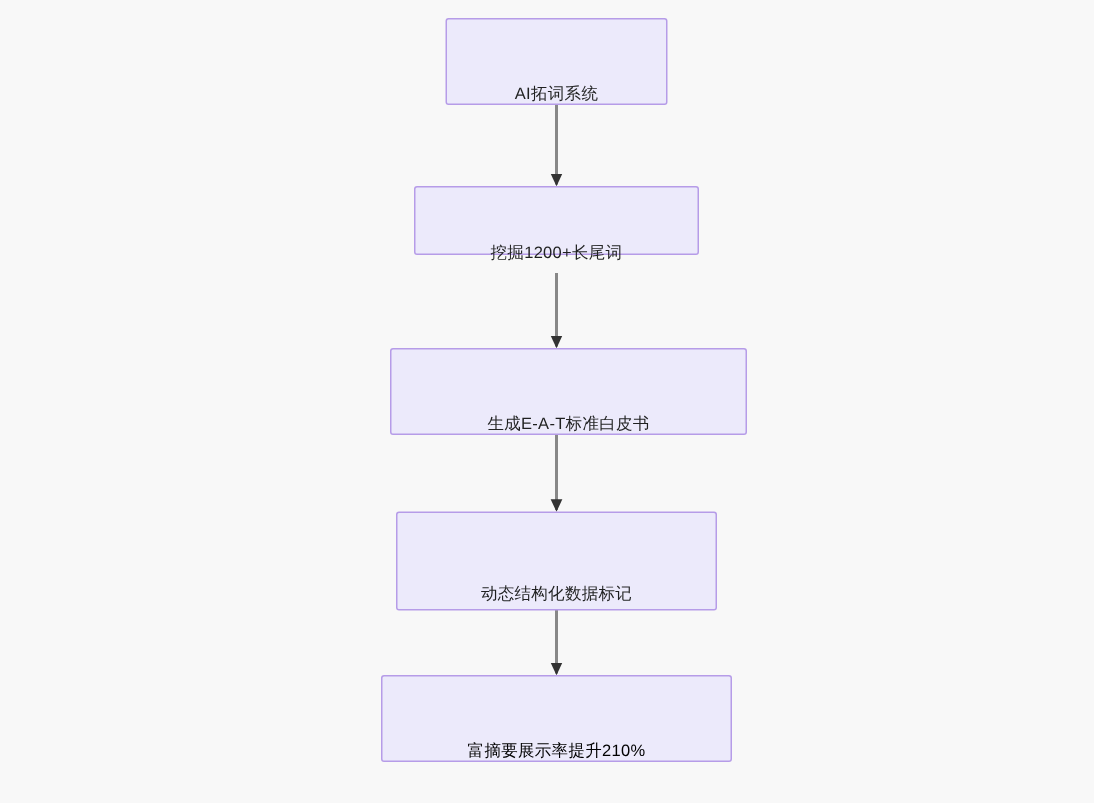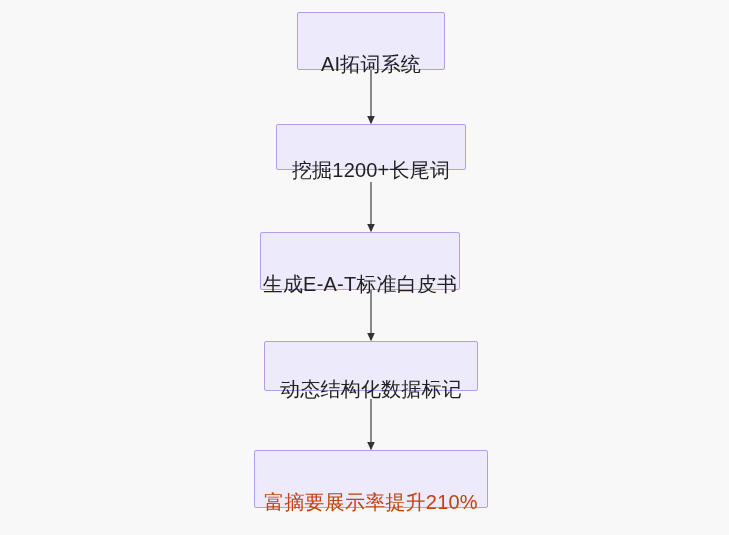--- a/index.html
+++ b/index.html
@@ -32,21 +32,21 @@
     box-sizing: border-box;
     display: flex;
     align-items: center;
     justify-content: center;
     background: #ECEAFB;
     border: 1.6px solid #B69CE8;
     border-radius: 2px;
     z-index: 2;
   }
   .node-label {
-    font-size: 20px;
+    font-size: 11px;
     line-height: 1.2;
     color: #1f2020;
     white-space: nowrap;
     letter-spacing: 0.2px;
     text-align: center;
     margin-top: 46px;
   }
 </style>
 </head>
 <body>
@@ -67,24 +67,24 @@
       </g>
   </svg>
 
   <div id="nodes-group">
       <div class="node" style="left: 297px; top: 12px; width: 148px; height: 58px; background: rgb(236, 234, 251); border-color: rgb(182, 156, 232);">
         <span class="node-label" style="color: rgb(31, 32, 32);">AI拓词系统</span>
       </div>
       <div class="node" style="left: 276px; top: 124px; width: 190px; height: 46px; background: rgb(236, 234, 251); border-color: rgb(182, 156, 232);">
         <span class="node-label" style="color: rgb(31, 32, 32);">挖掘1200+长尾词</span>
       </div>
-      <div class="node" style="left: 260px; top: 232px; width: 200px; height: 58px; background: rgb(236, 234, 251); border-color: rgb(182, 156, 232);">
+      <div class="node" style="left: 260px; top: 232px; width: 238px; height: 58px; background: rgb(236, 234, 251); border-color: rgb(182, 156, 232);">
         <span class="node-label" style="color: rgb(31, 32, 32);">生成E-A-T标准白皮书</span>
       </div>
-      <div class="node" style="left: 264px; top: 341px; width: 214px; height: 50px; background: rgb(236, 234, 251); border-color: rgb(182, 156, 232);">
+      <div class="node" style="left: 264px; top: 341px; width: 214px; height: 66px; background: rgb(236, 234, 251); border-color: rgb(182, 156, 232);">
         <span class="node-label" style="color: rgb(31, 32, 32);">动态结构化数据标记</span>
       </div>
       <div class="node" style="left: 254px; top: 450px; width: 234px; height: 58px; background: rgb(236, 234, 251); border-color: rgb(182, 156, 232);">
-        <span class="node-label" style="color: #c2410c;">富摘要展示率提升210%</span>
+        <span class="node-label" style="color: #000000;">富摘要展示率提升210%</span>
       </div>
     </div>
 
 </div>
 
 </body></html>

